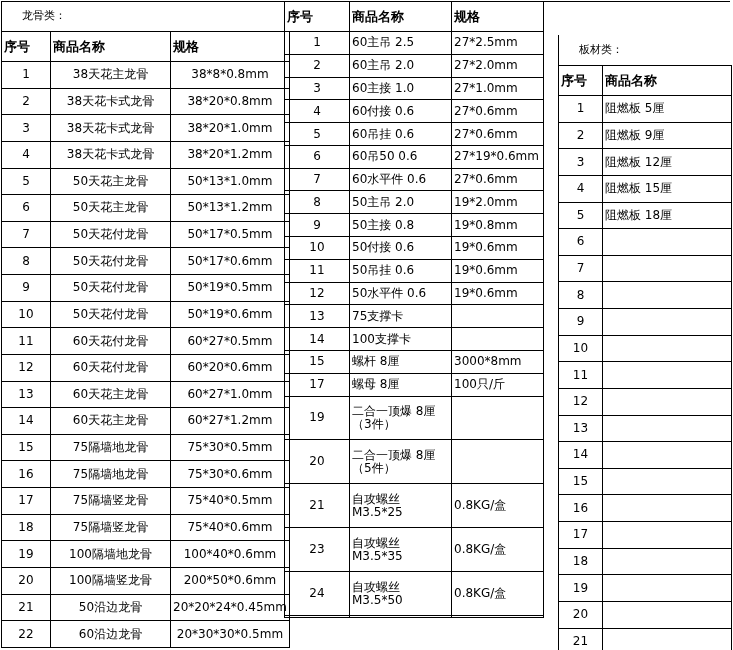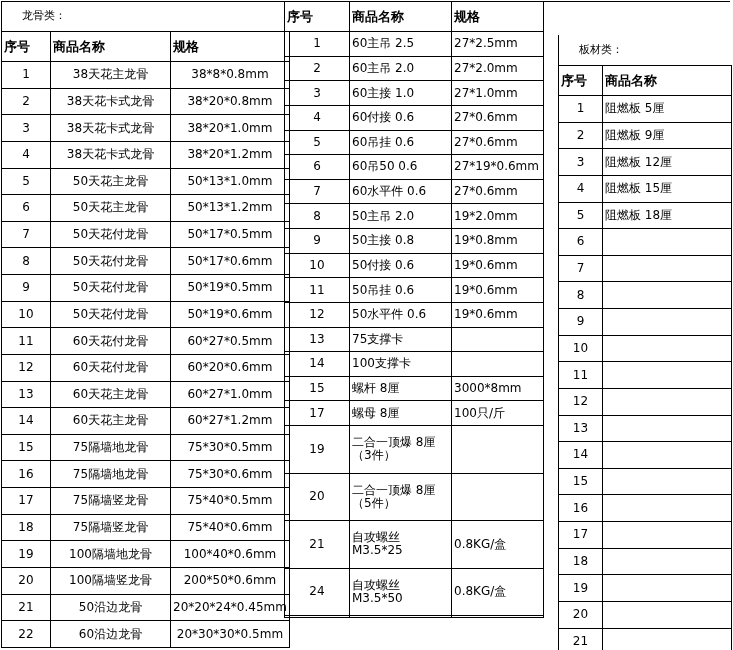--- a/index.html
+++ b/index.html
@@ -276,20 +276,25 @@
             <td>二合一顶爆 8厘
 （5件）</td>
             <td></td>
           </tr>
           <tr>
             <td>21</td>
             <td>自攻螺丝 M3.5*25</td>
             <td>0.8KG/盒</td>
           </tr>
           <tr>
+            <td>23</td>
+            <td>自攻螺丝 M3.5*35</td>
+            <td>0.8KG/盒</td>
+          </tr>
+          <tr>
             <td>24</td>
             <td>自攻螺丝 M3.5*50</td>
             <td>0.8KG/盒</td>
           </tr>
           <tr>
             <td></td>
             <td></td>
             <td></td>
           </tr>
         </tbody>

